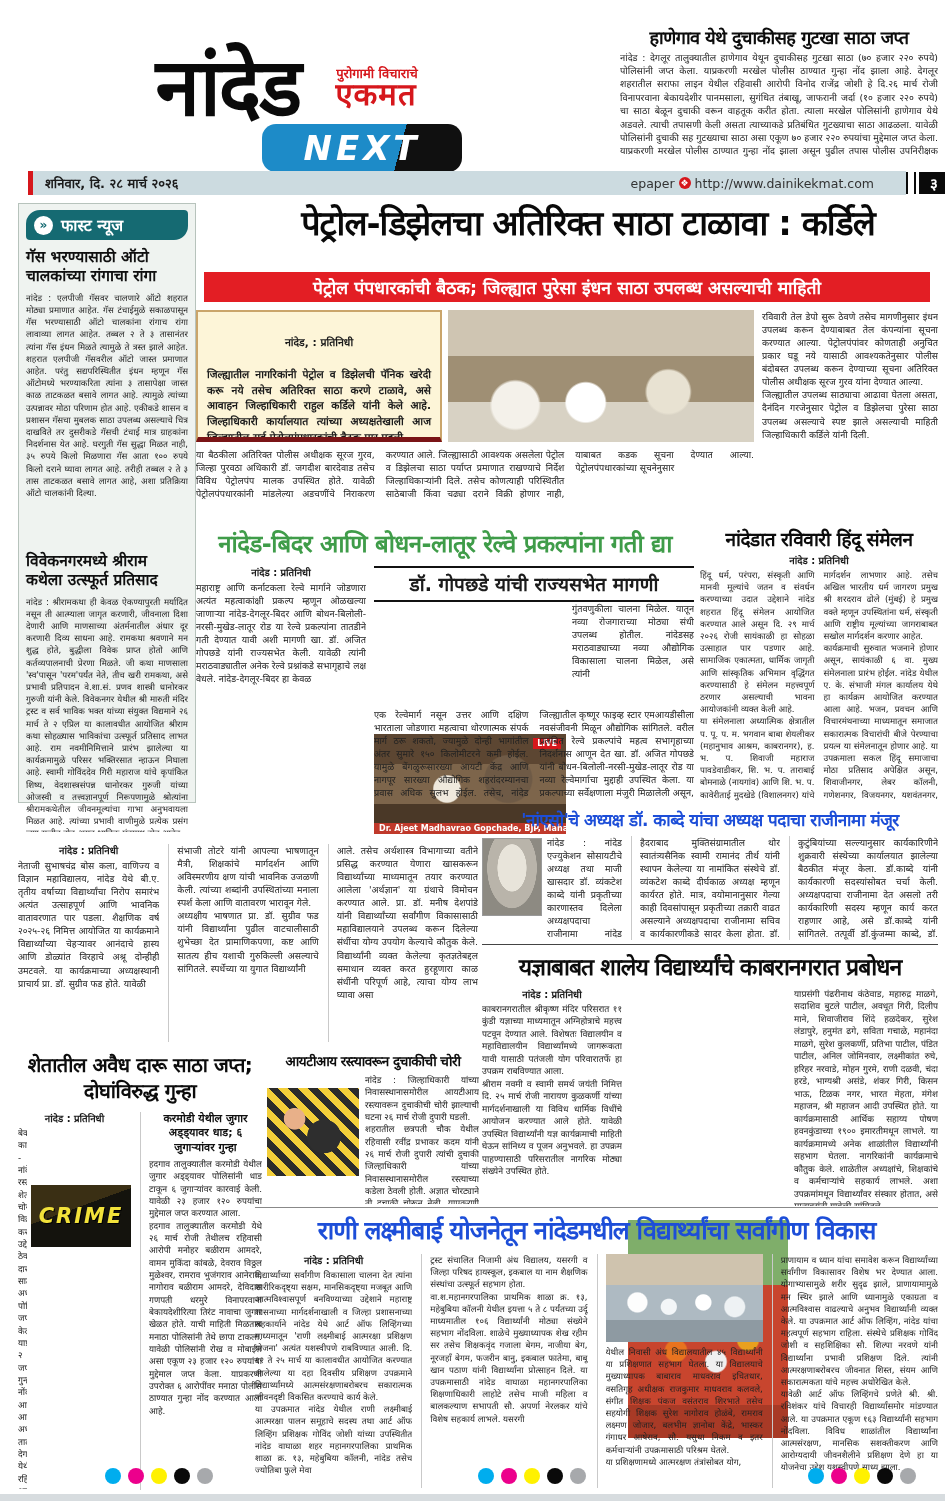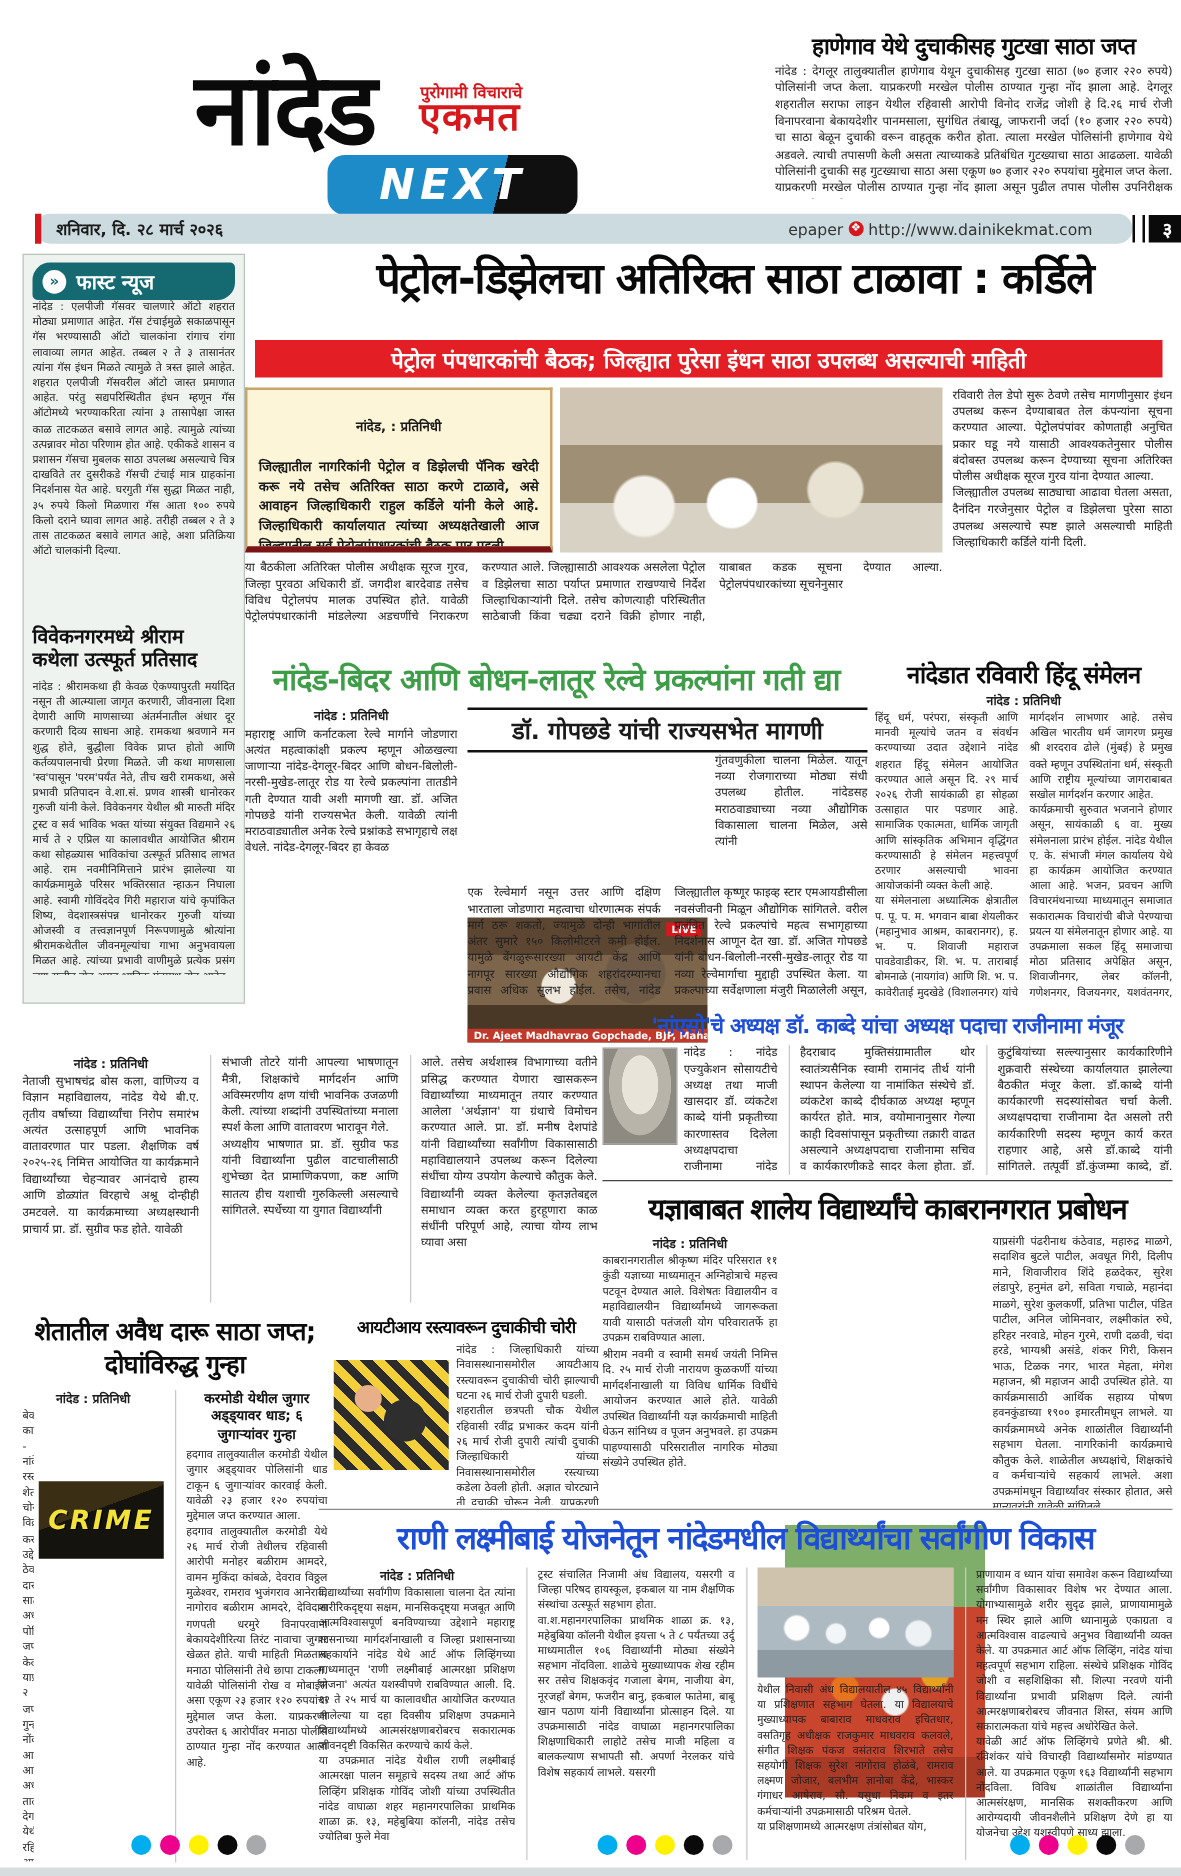--- a/index.html
+++ b/index.html
@@ -9,21 +9,21 @@
   .jtext{font-size:9.2px;line-height:1.42;text-align:justify;white-space:pre-line;overflow:hidden;color:#222;}
   .byline{font-weight:bold;text-align:center;font-size:9.8px;margin:0 0 2px 0;}
   .hl{font-weight:bold;color:#111;}
   
   .city-title{font-size:80px;font-weight:bold;letter-spacing:-2px;line-height:1;color:#0a0a0a;}
   .tagline{color:#d6171c;font-weight:bold;font-size:13px;text-align:center;}
   .brand{color:#d6171c;font-weight:bold;font-size:31px;text-align:center;letter-spacing:1px;line-height:1;}
   .next-logo{background:linear-gradient(105deg,#1d8bc8 0 68%,#101010 68% 100%);border-radius:8px;color:#fff;
     font-size:34px;font-weight:bold;font-style:italic;display:flex;align-items:center;justify-content:center;letter-spacing:4px;}
   
-  .dateband{background:#ccdbe0;display:flex;align-items:center;border-radius:12px;}
+  .dateband{background:#ccdbe0;display:flex;align-items:center;}
   .redbar{width:5px;height:100%;background:#d6171c;}
   .datetext{font-weight:bold;font-size:13px;margin-left:12px;}
   .epaper{font-size:12.5px;color:#333;margin-left:auto;margin-right:32px;display:flex;align-items:center;gap:4px;}
   .globe{width:12px;height:12px;border-radius:50%;background:#d6171c;color:#fff;font-size:9px;line-height:12px;text-align:center;display:inline-block;}
   .pagebox{background:#0a0a0a;color:#fff;font-weight:bold;font-size:15px;width:30px;height:22px;display:flex;align-items:center;justify-content:center;}
   .pagebars{width:6px;height:22px;border-left:2px solid #0a0a0a;border-right:2px solid #0a0a0a;margin-right:3px;}
   
   .panel{background:#eff3f0;border:1px solid #b7c3bc;padding:6px 7px;box-sizing:border-box;}
   .fn-head{background:#156a72;border-radius:14px 4px 14px 4px;color:#fff;font-weight:bold;font-size:16px;
      display:flex;align-items:center;gap:8px;padding:4px 8px;}
@@ -106,20 +106,21 @@
   <div class="abs" style="left:906px;top:172px;display:flex;align-items:center;">
     <div class="pagebars"></div>
     <div class="pagebox">३</div>
   </div>
 
   <div class="abs panel" style="left:18px;top:203px;width:178px;height:600px;">
     <div class="fn-head">
       <span class="fn-ic">»</span>
       <span>फास्ट न्यूज</span>
     </div>
+    <div class="fn-title">गॅस भरण्यासाठी ऑटो चालकांच्या रांगाचा रांगा</div>
     <div class="jtext" style="font-size:8.6px;height:252px;">नांदेड : एलपीजी गॅसवर चालणारे ऑटो शहरात मोठ्या प्रमाणात आहेत. गॅस टंचाईमुळे सकाळपासून गॅस भरण्यासाठी ऑटो चालकांना रांगाच रांगा लावाव्या लागत आहेत. तब्बल २ ते ३ तासानंतर त्यांना गॅस इंधन मिळते त्यामुळे ते त्रस्त झाले आहेत. शहरात एलपीजी गॅसवरील ऑटो जास्त प्रमाणात आहेत. परंतु सद्यपरिस्थितीत इंधन म्हणून गॅस ऑटोमध्ये भरण्याकरिता त्यांना ३ तासापेक्षा जास्त काळ ताटकळत बसावे लागत आहे. त्यामुळे त्यांच्या उत्पन्नावर मोठा परिणाम होत आहे. एकीकडे शासन व प्रशासन गॅसचा मुबलक साठा उपलब्ध असल्याचे चित्र दाखविते तर दुसरीकडे गॅसची टंचाई मात्र ग्राहकांना निदर्शनास येत आहे. घरगुती गॅस सुद्धा मिळत नाही, ३५ रुपये किलो मिळणारा गॅस आता १०० रुपये किलो दराने घ्यावा लागत आहे. तरीही तब्बल २ ते ३ तास ताटकळत बसावे लागत आहे, अशा प्रतिक्रिया ऑटो चालकांनी दिल्या.</div>
     <div class="fn-title">विवेकनगरमध्ये श्रीराम कथेला उत्स्फूर्त प्रतिसाद</div>
     <div class="jtext" style="font-size:8.6px;height:236px;">नांदेड : श्रीरामकथा ही केवळ ऐकण्यापुरती मर्यादित नसून ती आत्म्याला जागृत करणारी, जीवनाला दिशा देणारी आणि माणसाच्या अंतर्मनातील अंधार दूर करणारी दिव्य साधना आहे. रामकथा श्रवणाने मन शुद्ध होते, बुद्धीला विवेक प्राप्त होतो आणि कर्तव्यपालनाची प्रेरणा मिळते. जी कथा माणसाला 'स्व'पासून 'परम'पर्यंत नेते, तीच खरी रामकथा, असे प्रभावी प्रतिपादन वे.शा.सं. प्रणव शास्त्री धानोरकर गुरुजी यांनी केले. विवेकनगर येथील श्री मारुती मंदिर ट्रस्ट व सर्व भाविक भक्त यांच्या संयुक्त विद्यमाने २६ मार्च ते २ एप्रिल या कालावधीत आयोजित श्रीराम कथा सोहळ्यास भाविकांचा उत्स्फूर्त प्रतिसाद लाभत आहे. राम नवमीनिमित्ताने प्रारंभ झालेल्या या कार्यक्रमामुळे परिसर भक्तिरसात न्हाऊन निघाला आहे. स्वामी गोविंददेव गिरी महाराज यांचे कृपांकित शिष्य, वेदशास्त्रसंपन्न धानोरकर गुरुजी यांच्या ओजस्वी व तत्त्वज्ञानपूर्ण निरूपणामुळे श्रोत्यांना श्रीरामकथेतील जीवनमूल्यांचा गाभा अनुभवायला मिळत आहे. त्यांच्या प्रभावी वाणीमुळे प्रत्येक प्रसंग जणू सजीव होत असून भाविक मंत्रमुग्ध होत आहेत.</div>
   </div>
 
   <div class="abs main-hl" style="left:196px;top:206px;width:742px;padding-left:21px;">पेट्रोल-डिझेलचा अतिरिक्त साठा टाळावा : कर्डिले</div>
   <div class="abs redband" style="left:204px;top:272px;width:726px;height:30px;">पेट्रोल पंपधारकांची बैठक; जिल्ह्यात पुरेसा इंधन साठा उपलब्ध असल्याची माहिती</div>
 
   <div class="abs leadbox" style="left:196px;top:310px;width:246px;height:132px;">
     <div style="text-align:center;">नांदेड, : प्रतिनिधी</div>

